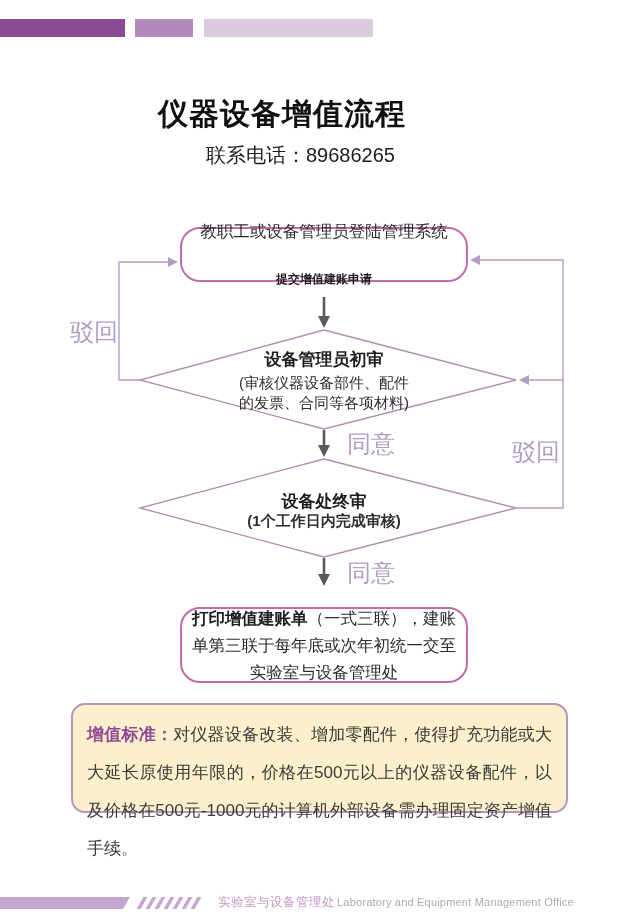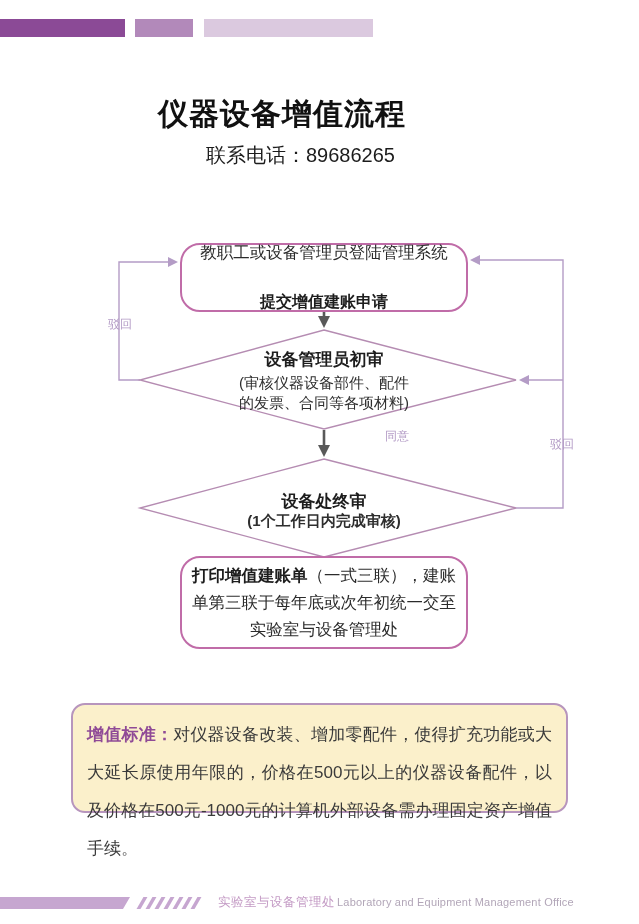--- a/index.html
+++ b/index.html
@@ -17,32 +17,32 @@
   .title{left:0;top:94px;width:564px;text-align:center;font-size:30px;font-weight:700;color:#111;letter-spacing:1px;}
   .subtitle{left:0;top:142px;width:601px;text-align:center;font-size:20px;color:#1c1c1c;}
   
   svg.flow{position:absolute;left:0;top:0;}
   
   .stepbox{
     position:absolute;left:180px;width:288px;background:#fff;
     border:2px solid #c06ca8;border-radius:20px;box-sizing:border-box;
     display:flex;flex-direction:column;align-items:center;justify-content:center;
   }
-  .box1{top:243px;height:69px;gap:23px;}
-  .box2{top:556px;height:93px;padding:11px 10px;}
+  .box1{top:227px;height:55px;gap:23px;}
+  .box2{top:607px;height:76px;padding:11px 10px;}
   .box1 .l1{font-size:16.5px;color:#2b2b2b;}
-  .box1 .l2{font-size:16px;font-weight:700;color:#1d1d1d;margin-top:5px;}
+  .box1 .l2{font-size:12px;font-weight:700;color:#1d1d1d;margin-top:5px;}
   .box2 p{margin:0;font-size:16.5px;line-height:27px;color:#2b2b2b;text-align:center;}
   .box2 .bold{font-weight:700;color:#1d1d1d;}
   
   .dtext{position:absolute;left:180px;width:288px;text-align:center;color:#222;}
   .dtitle{font-size:17px;font-weight:700;color:#1d1d1d;}
   .dsub{font-size:15px;color:#2e2e2e;}
   
-  .clabel{position:absolute;font-size:12px;color:#b49cc6;margin-left:38px;}
+  .clabel{position:absolute;font-size:24px;color:#b49cc6;}
   
   .note{
     position:absolute;left:71px;top:703px;width:497px;height:110px;box-sizing:border-box;
     background:#fbf0cb;border:2px solid #b795bd;border-radius:14px;
     padding:11px 14px 0 14px;
   }
   .note p{margin:0;font-size:17px;line-height:38px;color:#3a3a3a;text-align:justify;}
   .note .lead{font-weight:700;color:#8f4a96;}
   
   .footer-bar{

